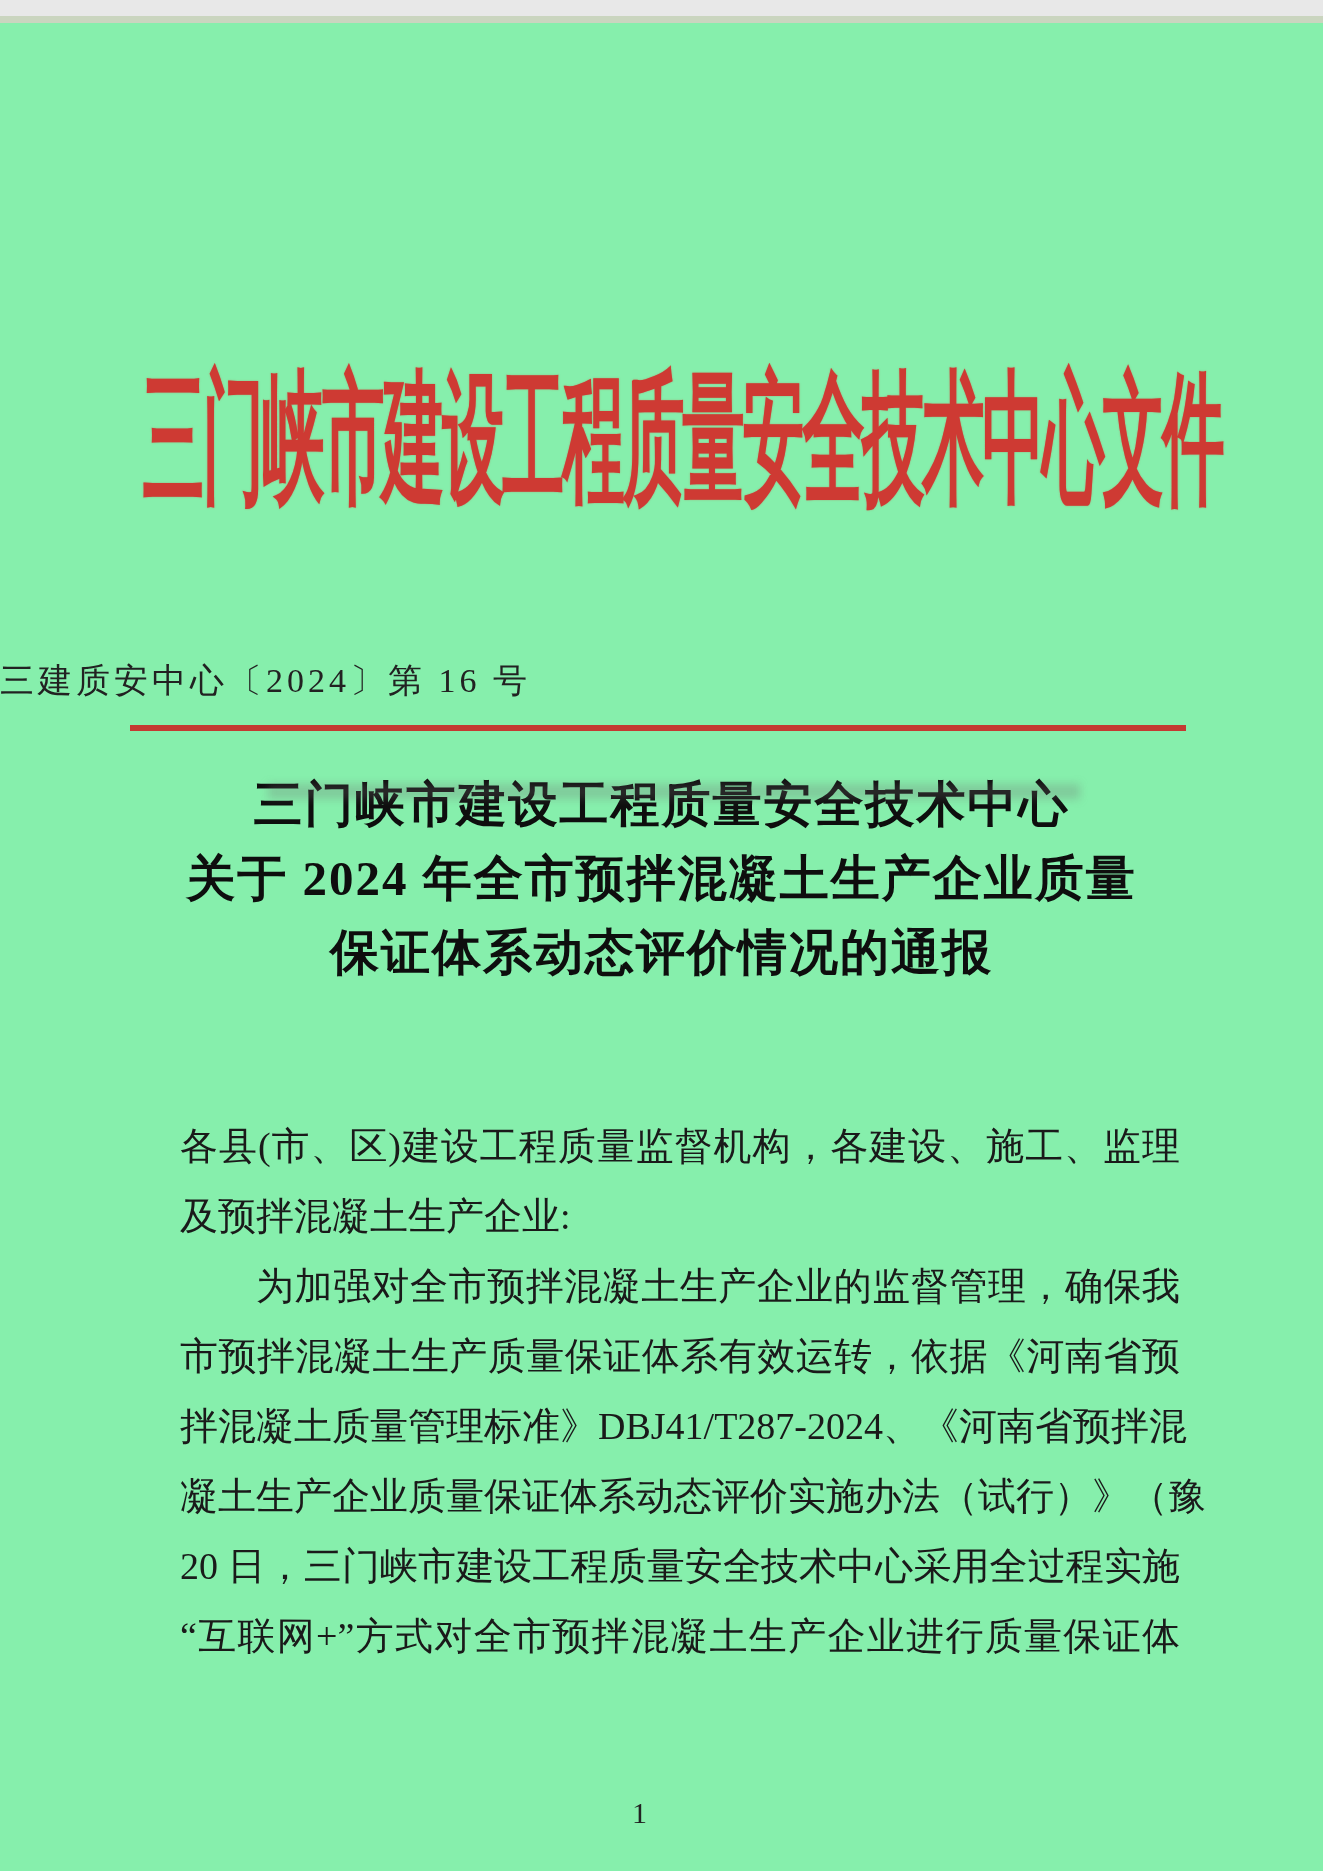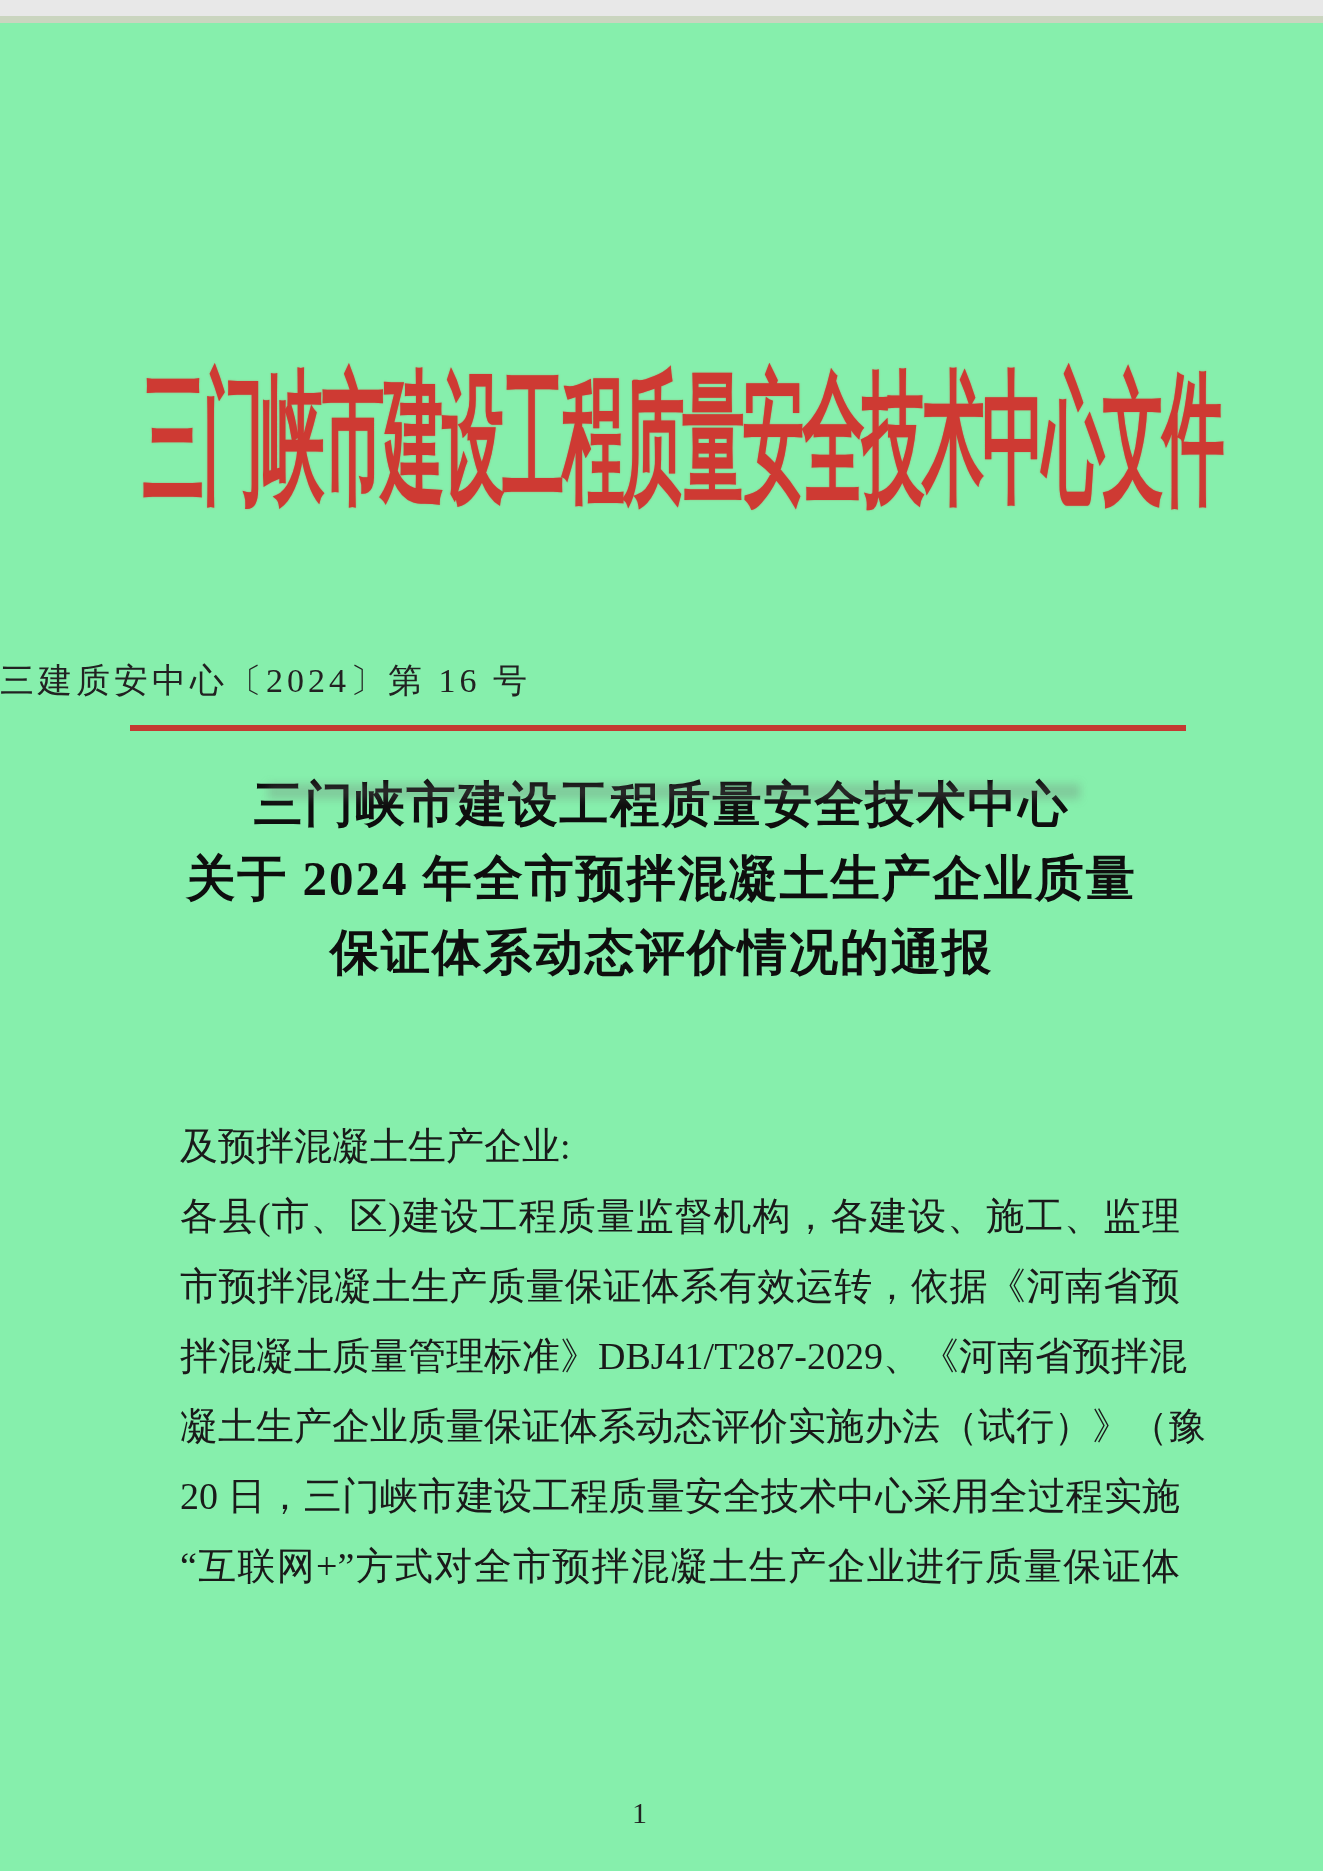--- a/index.html
+++ b/index.html
@@ -100,24 +100,25 @@
 
   <div class="doc-title">
     <div class="t-line">三门峡市建设工程质量安全技术中心</div>
     <div class="t-line">关于 2024 年全市预拌混凝土生产企业质量</div>
     <div class="t-line">保证体系动态评价情况的通报</div>
   </div>
 
   <div class="title-smudge"></div>
 
   <div class="body-text">
+    <div class="b-line">各县(市、区)建设工程质量监督机构，各建设、施工、监理</div>
     <div class="b-line no-justify">及预拌混凝土生产企业:</div>
-    <div class="b-line">各县(市、区)建设工程质量监督机构，各建设、施工、监理</div>
+    <div class="b-line indent">为加强对全市预拌混凝土生产企业的监督管理，确保我</div>
     <div class="b-line">市预拌混凝土生产质量保证体系有效运转，依据《河南省预</div>
-    <div class="b-line">拌混凝土质量管理标准》DBJ41/T287-2029、《河南省预拌混</div>
+    <div class="b-line">拌混凝土质量管理标准》DBJ41/T287-2024、《河南省预拌混</div>
     <div class="b-line">凝土生产企业质量保证体系动态评价实施办法（试行）》（豫</div>
     <div class="b-line">20 日，三门峡市建设工程质量安全技术中心采用全过程实施</div>
     <div class="b-line">“互联网+”方式对全市预拌混凝土生产企业进行质量保证体</div>
   </div>
 
   <div class="page-number">1</div>
 
 </div>
 
 </body></html>

